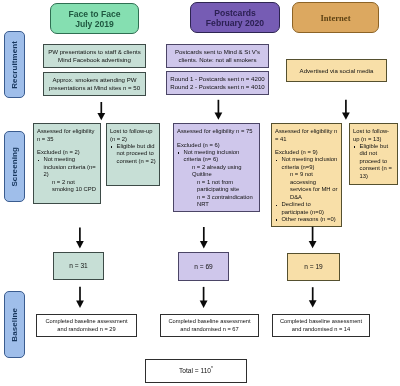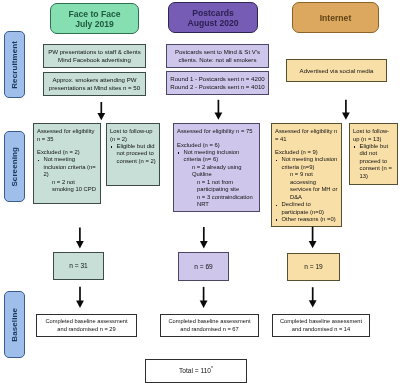--- a/index.html
+++ b/index.html
@@ -63,25 +63,25 @@
     <span class="vtxt">Screening</span>
   </div>
   <div class="abs stage-label" style="left:4px;top:291px;width:21px;height:67px;">
     <span class="vtxt">Baseline</span>
   </div>
 
   <div class="abs hdr g" style="left:50px;top:3px;width:89px;height:31px;">
     <div>Face to Face</div>
     <div>July 2019</div>
   </div>
-  <div class="abs hdr p" style="left:168px;top:2px;width:90px;height:31px;">
+  <div class="abs hdr p" style="left:190px;top:2px;width:90px;height:31px;">
     <div>Postcards</div>
-    <div>August 2020</div>
-  </div>
-  <div class="abs hdr o" style="left:292px;top:2px;width:87px;height:31px;">
+    <div>February 2020</div>
+  </div>
+  <div class="abs hdr o" style="left:292px;top:2px;width:87px;height:31px;font-family:Liberation Serif, serif;">
     <div>Internet</div>
   </div>
 
   <div class="abs bx g" style="left:43px;top:44px;width:103px;height:24px;">
     <div class="ln">PW presentations to staff &amp; clients</div>
     <div class="ln">Mind Facebook advertising</div>
   </div>
   <div class="abs bx g" style="left:43px;top:72px;width:103px;height:24px;">
     <div class="ln">Approx. smokers attending PW</div>
     <div class="ln">presentations at Mind sites n = 50</div>

